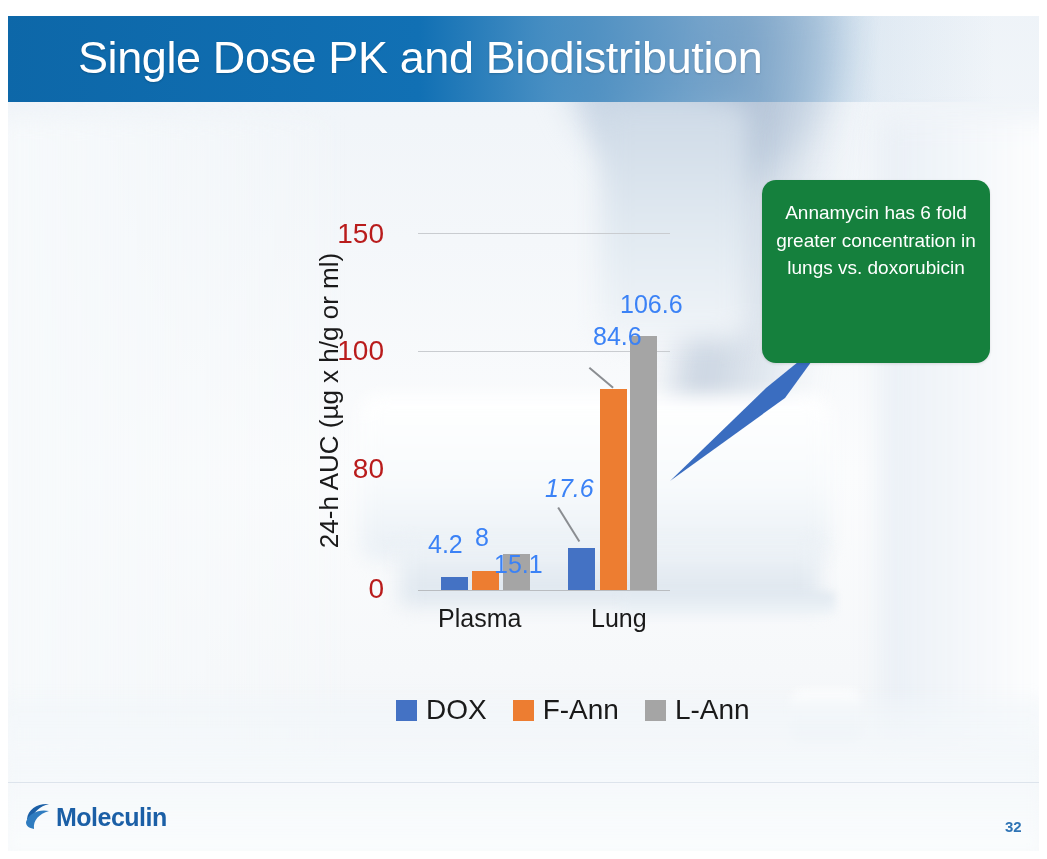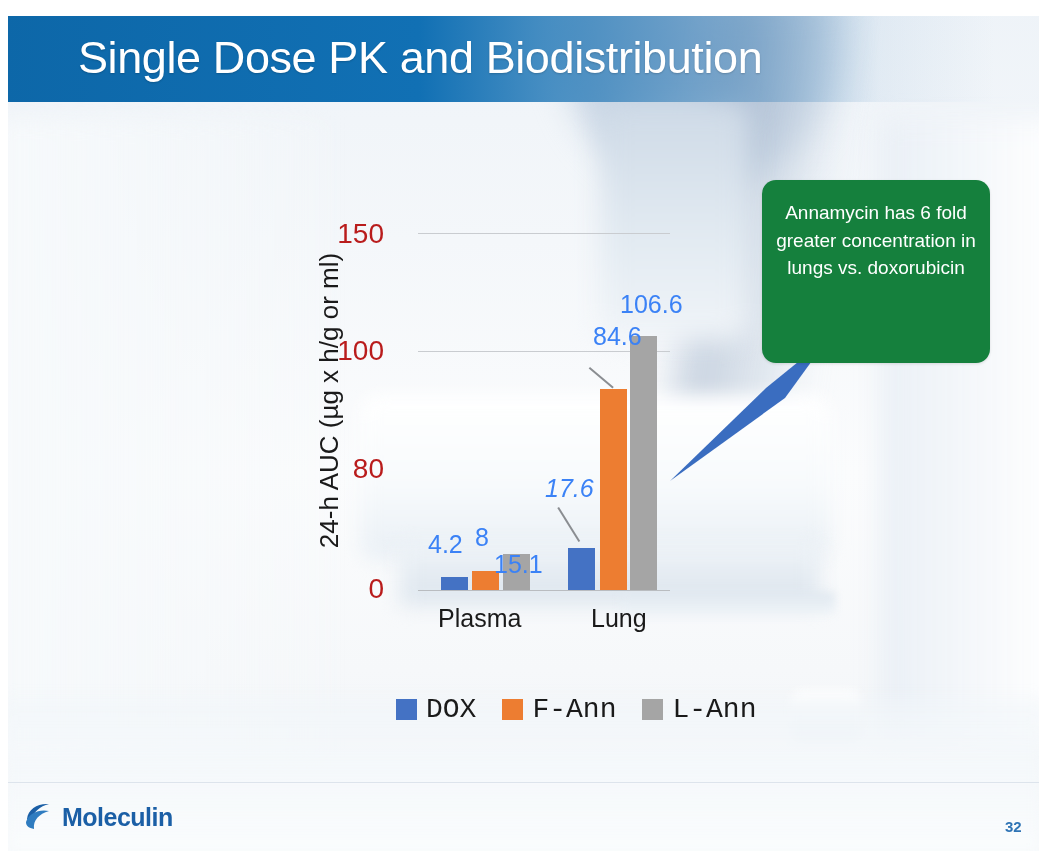--- a/index.html
+++ b/index.html
@@ -63,33 +63,33 @@
   .bar{position:absolute;bottom:0;}
   .bar-dox{background:#4472C4;}
   .bar-fann{background:#ED7D31;}
   .bar-lann{background:#A5A5A5;}
   .dlabel{position:absolute;font-size:25px;color:#3b82f6;white-space:nowrap;}
   .leader{position:absolute;background:#8a8d91;transform-origin:top left;}
   .catlabel{position:absolute;font-size:25px;color:#1a1a1a;}
 
   
   .legend{position:absolute;left:396px;top:694px;display:flex;align-items:center;gap:26px;}
-  .lg-item{display:flex;align-items:center;gap:9px;font-family:Liberation Mono, monospace;}
+  .lg-item{display:flex;align-items:center;gap:9px;}
   .lg-swatch{width:21px;height:21px;display:block;}
   .lg-text{font-size:28px;color:#1a1a1a;}
 
   
   .callout{position:absolute;left:762px;top:180px;width:228px;height:183px;
     background:#15803d;border-radius:14px;box-shadow:0 1px 3px rgba(0,0,0,.12);}
   .callout-text{position:absolute;left:14px;top:19px;width:200px;
     color:#ffffff;font-size:19px;line-height:1.45;text-align:center;}
   .callout-tail{position:absolute;left:670px;top:336px;width:160px;height:150px;overflow:visible;}
 
   
-  .logo{position:absolute;left:22px;top:800px;display:flex;align-items:center;gap:6px;}
+  .logo{position:absolute;left:22px;top:800px;display:flex;align-items:center;}
   .logo-text{font-size:25px;color:#1b5fa6;font-weight:bold;letter-spacing:-0.5px;}
   .pagenum{position:absolute;left:1005px;top:818px;font-size:15px;color:#2f74b5;font-weight:bold;}
   .footer-rule{position:absolute;left:0;top:782px;width:1047px;height:1px;background:rgba(200,212,224,.55);}
   .edge-top{position:absolute;left:0;top:0;width:1047px;height:16px;background:#ffffff;}
   .edge-left{position:absolute;left:0;top:0;width:8px;height:859px;background:#ffffff;}
   .edge-right{position:absolute;left:1039px;top:0;width:8px;height:859px;background:#ffffff;}
   .edge-bottom{position:absolute;left:0;top:851px;width:1047px;height:8px;background:#ffffff;}
 </style>
 </head>
 <body>

